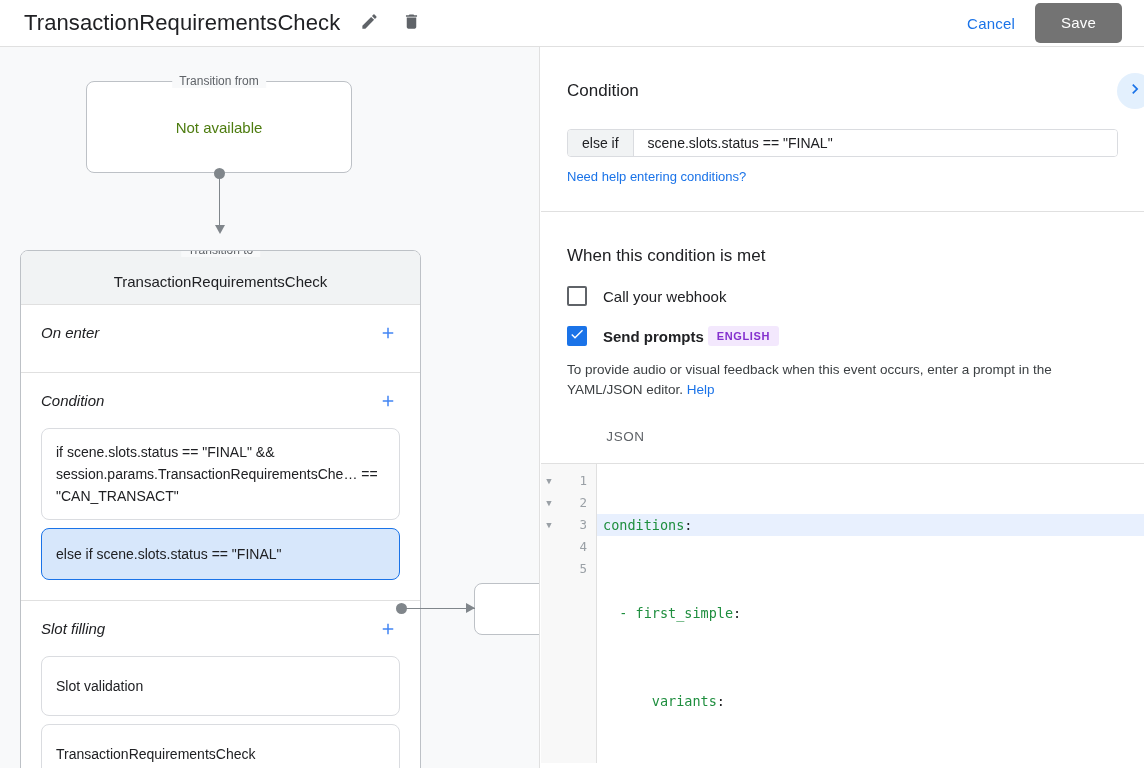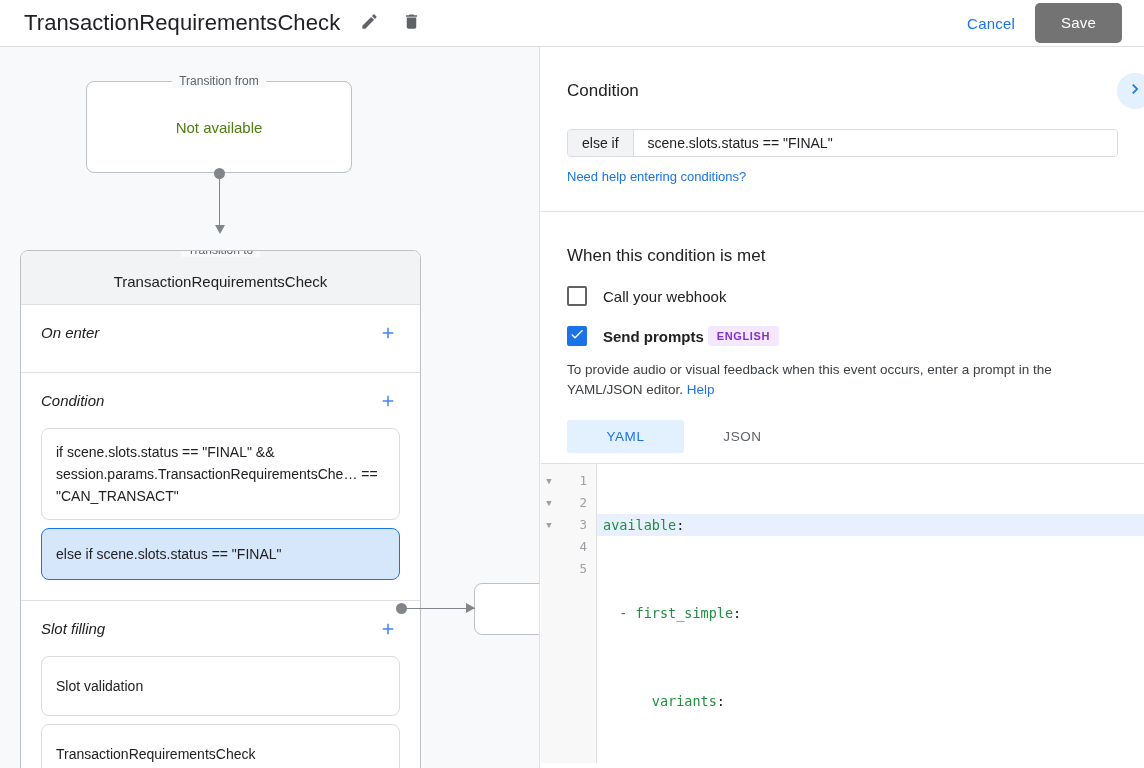--- a/index.html
+++ b/index.html
@@ -532,21 +532,20 @@
       </div>
       <div class="check-label bold">Send prompts</div>
       <div class="lang-badge">ENGLISH</div>
     </div>
 
     <div class="help-text"><span>To provide audio or visual feedback when this event occurs, enter a prompt in the YAML/JSON editor.</span>
       <span class="link" style="margin-top:0;font-size:13.5px;">Help</span>
     </div>
 
     <div class="tabs">
-      <div class="tab active">YAML</div>
       <div class="tab">JSON</div>
     </div>
   </div>
 
   <div class="editor">
     <div class="gutter">
       <div class="gutter-row">
         <div class="fold">▼</div>
         <div class="lineno">1</div>
       </div>
@@ -562,21 +561,21 @@
         <div class="fold"></div>
         <div class="lineno">4</div>
       </div>
       <div class="gutter-row">
         <div class="fold"></div>
         <div class="lineno">5</div>
       </div>
     </div>
 
     <div class="code-area">
-      <div class="code-line active"><span class="p"></span><span class="k">available</span><span class="p">:</span><span class="p"></span></div>
+      <div class="code-line active"><span class="p"></span><span class="k">conditions</span><span class="p">:</span><span class="p"></span></div>
 
       <div class="code-line"><span class="k">  - </span><span class="k">first_simple</span><span class="p">:</span><span class="p"></span></div>
 
       <div class="code-line"><span class="p">      </span><span class="k">variants</span><span class="p">:</span><span class="p"></span></div>
 
       
 
       
     </div>
   </div>

